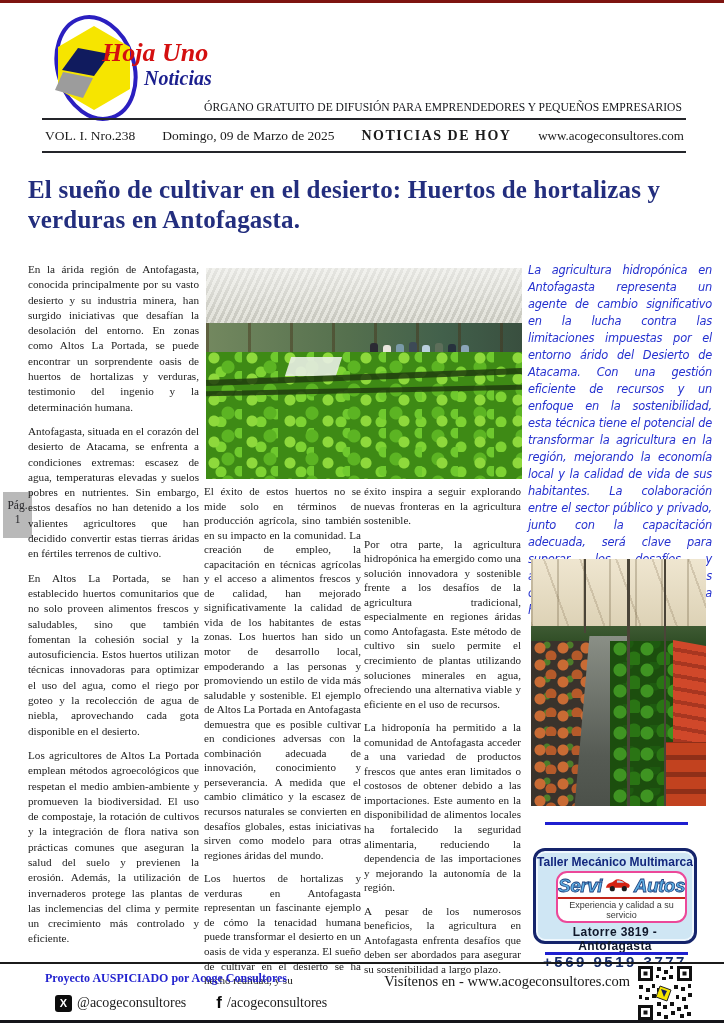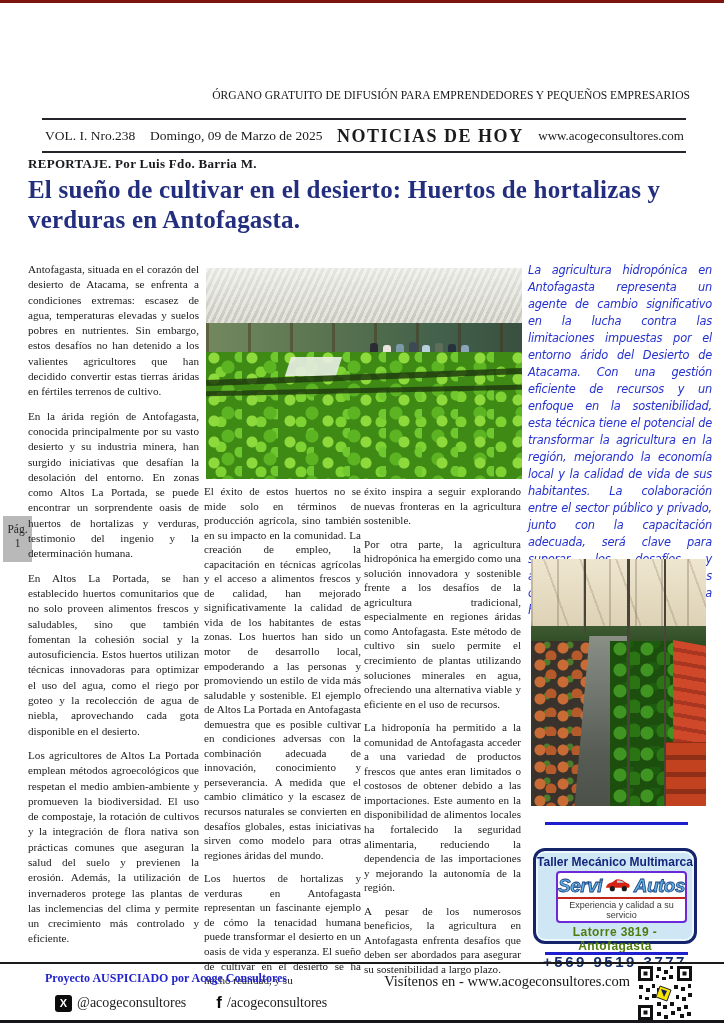--- a/index.html
+++ b/index.html
@@ -12,49 +12,49 @@
   .bottomline { position:absolute; top:1020px; left:0; right:0; height:3px; background:#15161a; }
 
   
   .logo { position:absolute; left:36px; top:12px; width:170px; height:112px; }
   .logo svg { position:absolute; left:0; top:0; }
   .logo-text { position:absolute; left:66px; top:28px; width:110px; font-style:italic; font-weight:bold; line-height:1; }
   .logo-line1 { font-size:26px; color:#d40f0f; white-space:nowrap; }
   .logo-line2 { font-size:20px; color:#1b1f8e; margin-left:42px; margin-top:2px; }
   .mast-title { position:absolute; left:196px; top:48px; width:494px; text-align:center;
     font-weight:bold; font-size:45px; letter-spacing:1px; color:#15161a; white-space:nowrap; }
-  .mast-sub { position:absolute; left:196px; top:89px; width:494px; text-align:right;
+  .mast-sub { position:absolute; left:196px; top:101px; width:494px; text-align:center;
     font-size:11.6px; color:#17181c; white-space:nowrap; }
   .rule { position:absolute; left:42px; right:38px; height:2px; background:#24252a; }
   .rule1 { top:118px; } .rule2 { top:151px; }
   .infobar { position:absolute; left:45px; right:40px; top:122px; height:28px;
     display:flex; align-items:center; justify-content:space-between; }
   .infobar .vol { font-size:13.5px; }
   .infobar .date { font-size:13.5px; }
-  .infobar .section { font-size:18px; font-weight:bold; letter-spacing:1.5px; }
+  .infobar .section { font-size:14px; font-weight:bold; letter-spacing:1.5px; }
   .infobar .site { font-size:13px; }
 
   
   .kicker { position:absolute; left:28px; top:156px; font-size:13px; font-weight:bold; letter-spacing:.3px; color:#17181c; }
   .headline { position:absolute; left:28px; top:175px; width:684px; font-size:25px; font-weight:bold;
     color:#232e7e; line-height:30px; letter-spacing:.2px; }
   .subheadline { position:absolute; left:28px; top:235px; width:684px; font-size:20.5px; font-weight:bold;
     color:#2a357e; }
 
   
   .bodytext p { margin:0 0 9px 0; text-align:justify; }
   .col1 { position:absolute; left:28px; top:262px; width:171px; font-size:11.2px; line-height:15.3px; }
   .col2 { position:absolute; left:204px; top:484px; width:157px; font-size:11.1px; line-height:14.55px; }
   .col3 { position:absolute; left:364px; top:484px; width:157px; font-size:11.1px; line-height:14.55px; }
   .sidebar { position:absolute; left:528px; top:262px; width:184px;
     font-family:"DejaVu Sans", sans-serif; font-style:italic; font-size:11.4px;
     line-height:17px; color:#2531cf; letter-spacing:-0.2px; text-align:justify; }
   .sidebar .credit { font-size:8.5px; letter-spacing:0; }
 
-  .pag { position:absolute; left:3px; top:516px; width:29px; height:46px; background:#b9b9b9;
+  .pag { position:absolute; left:3px; top:492px; width:29px; height:46px; background:#b9b9b9;
     color:#26262a; text-align:center; font-size:11.5px; line-height:14px; padding-top:6px; }
 
   
   .photo1 { position:absolute; left:206px; top:268px; width:316px; height:211px; overflow:hidden; background:#cfcfc6; }
   .p1-mesh { position:absolute; left:0; top:0; right:0; height:36%;
     background:
       linear-gradient(180deg, rgba(255,255,255,.55), rgba(255,255,255,0) 70%),
       repeating-linear-gradient(115deg, #e3e3db 0 3px, #c8c8bf 3px 6px); }
   .p1-wall { position:absolute; left:0; top:26%; right:0; height:16%;
     background:
@@ -112,26 +112,26 @@
   
   .publine { position:absolute; height:3px; background:#1f1fd0; left:545px; width:143px; }
   .publine.top { top:822px; } .publine.bottom { top:952px; }
   .publabel { position:absolute; left:528px; top:828px; width:183px; text-align:center;
     color:#e30d0d; font-weight:bold; font-size:15px; letter-spacing:.5px; }
   .adbox { position:absolute; left:533px; top:848px; width:164px; height:96px;
     border:3px solid #15246b; border-radius:12px; background:#cfe6f4;
     box-shadow:inset 0 0 0 2px #eef7fd; text-align:center;
     font-family:"Liberation Sans", sans-serif; padding-top:4px; }
   .adtitle { font-size:12px; font-weight:bold; color:#13277d; }
-  .brandbox { margin:2px 7px 1px 20px; border:2px solid #6d28d9; border-radius:4px; background:#fff; overflow:hidden; }
+  .brandbox { margin:2px 7px 1px 20px; border:2px solid #ec4899; border-radius:11px; background:#fff; overflow:hidden; }
   .brandline { display:flex; align-items:center; justify-content:center; gap:2px; height:24px; }
   .brandline .brand { font-size:19px; font-weight:bold; font-style:italic; color:#5fb0e4;
     -webkit-text-stroke:0.8px #1c3f7c; letter-spacing:-0.5px; line-height:1; }
   .tagline { border-top:2px solid #c3271b; font-size:9px; color:#3a3a3a; padding:1px 0; }
-  .adaddress { font-size:12px; font-weight:bold; color:#4d7c0f; letter-spacing:.4px; margin-top:2px; }
+  .adaddress { font-size:12px; font-weight:bold; color:#0f172a; letter-spacing:.4px; margin-top:2px; }
   .adphone { font-size:15px; font-weight:bold; color:#132a66; letter-spacing:2.5px; }
 
   
   .frule { position:absolute; left:0; right:0; top:962px; height:2px; background:#1b1b1b; }
   .sponsor { position:absolute; left:45px; top:971px; font-size:12px; font-weight:bold; color:#2323cf; }
   .social { position:absolute; left:55px; top:993px; display:flex; gap:30px; align-items:center; font-size:14px; color:#1d1d1d; }
   .social .item { display:flex; align-items:center; gap:5px; }
   .xicon { display:inline-flex; width:17px; height:17px; background:#0c0c0c; border-radius:3px;
     color:#fff; font-family:"Liberation Sans", sans-serif; font-weight:bold; font-size:11px;
     align-items:center; justify-content:center; }
@@ -139,41 +139,52 @@
   .contact { position:absolute; left:330px; top:970px; width:300px; text-align:right;
     font-size:14.5px; line-height:23px; color:#171717; }
   .qr { position:absolute; left:636px; top:964px; }
 </style>
 </head>
 <body>
 
 <div id="page">
   <div class="topline"></div>
 
+  <div class="logo">
+    <svg width="150" height="112" viewBox="0 0 150 112">
+      <ellipse cx="60" cy="56" rx="38" ry="52" fill="none" stroke="#2b1fc0" stroke-width="4" transform="rotate(-18 60 56)"></ellipse>
+      <polygon points="58,14 94,35 94,77 58,98 22,77 22,35" fill="#f6e500"></polygon>
+      <polygon points="42,36 74,42 58,64 26,58" fill="#101b5e"></polygon>
+      <polygon points="27,60 57,66 47,86 19,78" fill="#9c9c9c"></polygon>
+    </svg>
+    <div class="logo-text">
+      <div class="logo-line1">Hoja Uno</div>
+      <div class="logo-line2">Noticias</div>
+    </div>
+  </div>
   <div class="mast-sub">ÓRGANO GRATUITO DE DIFUSIÓN PARA EMPRENDEDORES Y PEQUEÑOS EMPRESARIOS</div>
   <div class="rule rule1"></div>
   <div class="infobar">
     <span class="vol">VOL. I. Nro.238</span>
     <span class="date">Domingo, 09 de Marzo de 2025</span>
     <span class="section">NOTICIAS DE HOY</span>
     <span class="site">www.acogeconsultores.com</span>
   </div>
   <div class="rule rule2"></div>
 
-  <div class="kicker">REPORTAJE. Por Luis Fdo. Barria M.</div>
   <div class="headline">El sueño de cultivar en el desierto: Huertos de hortalizas y verduras en Antofagasta.</div>
 
   <div class="pag">
     <div>Pág.</div>
     <div>1</div>
   </div>
 
   <div class="col1 bodytext">
+    <p>En la árida región de Antofagasta, conocida principalmente por su vasto desierto y su industria minera, han surgido iniciativas que desafían la desolación del entorno. En zonas como Altos La Portada, se puede encontrar un sorprendente oasis de huertos de hortalizas y verduras, testimonio del ingenio y la determinación humana.</p>
     <p>Antofagasta, situada en el corazón del desierto de Atacama, se enfrenta a condiciones extremas: escasez de agua, temperaturas elevadas y suelos pobres en nutrientes. Sin embargo, estos desafíos no han detenido a los valientes agricultores que han decidido convertir estas tierras áridas en fértiles terrenos de cultivo.</p>
-    <p>En la árida región de Antofagasta, conocida principalmente por su vasto desierto y su industria minera, han surgido iniciativas que desafían la desolación del entorno. En zonas como Altos La Portada, se puede encontrar un sorprendente oasis de huertos de hortalizas y verduras, testimonio del ingenio y la determinación humana.</p>
     <p>En Altos La Portada, se han establecido huertos comunitarios que no solo proveen alimentos frescos y saludables, sino que también fomentan la cohesión social y la autosuficiencia. Estos huertos utilizan técnicas innovadoras para optimizar el uso del agua, como el riego por goteo y la recolección de agua de niebla, aprovechando cada gota disponible en el desierto.</p>
     <p>Los agricultores de Altos La Portada emplean métodos agroecológicos que respetan el medio ambien-ambiente y promueven la biodiversidad. El uso de compostaje, la rotación de cultivos y la integración de flora nativa son prácticas comunes que aseguran la salud del suelo y previenen la erosión. Además, la utilización de invernaderos protege las plantas de las inclemencias del clima y permite un crecimiento más controlado y eficiente.</p>
   </div>
 
   <div class="photo1">
     <div class="p1-mesh"></div>
     <div class="p1-wall"></div>
     <div class="p1-people">
       <span style="height:20px;background:#2b2b33"></span>
       <span style="height:18px;background:#e8e4dc"></span>

